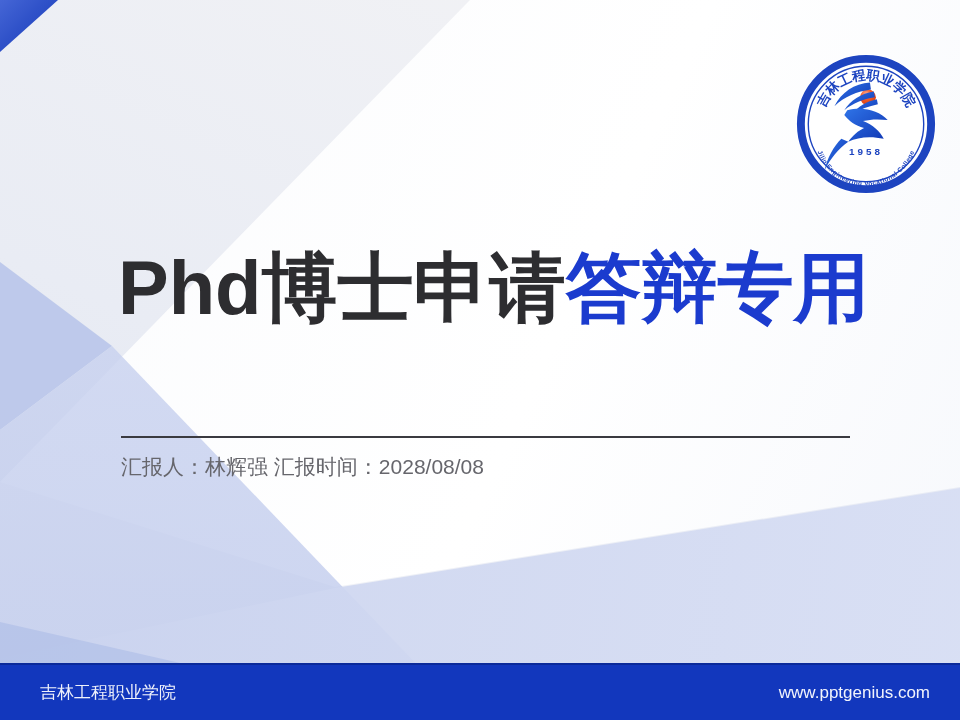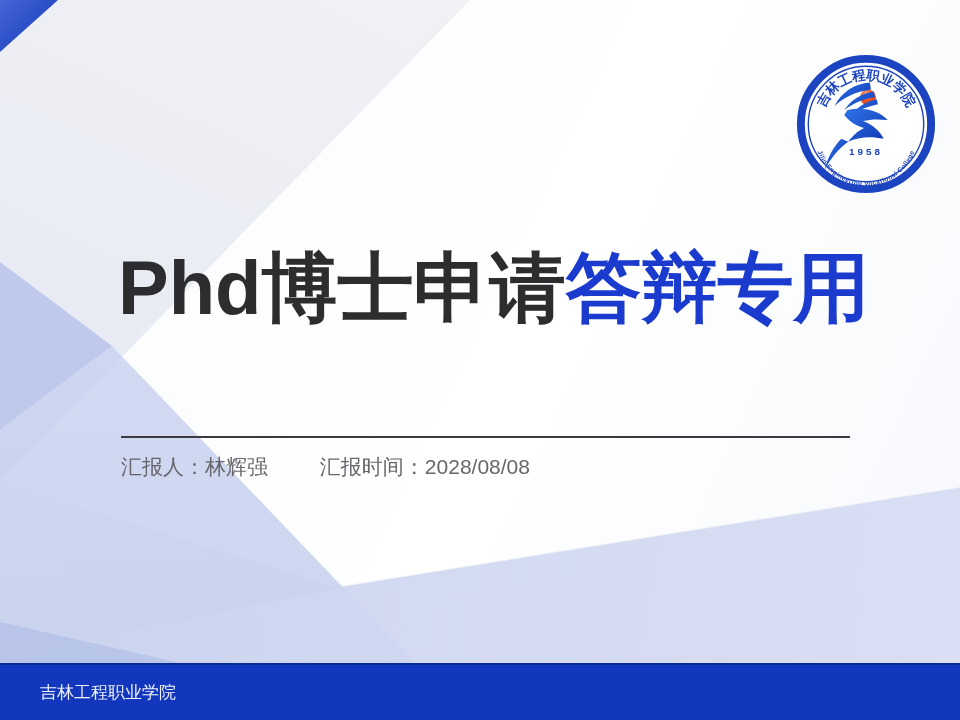--- a/index.html
+++ b/index.html
@@ -55,21 +55,21 @@
   .subtitle{
     left:121px;top:352px;width:700px;
     font-size:36px;font-weight:400;color:#37373b;white-space:nowrap;
   }
   .divider{
     left:121px;top:436px;width:729px;height:2px;background:#3a3a40;
   }
   .reporter{
     left:121px;top:453px;font-size:21px;color:#66666c;white-space:nowrap;
   }
-  .reporter .date{margin-left:46px;}
+  .reporter .date{}
 
   
   .footer{
     left:0;top:663px;width:960px;height:57px;
     background:#1237bd;border-top:2px solid #0b2a9a;box-sizing:border-box;
     display:flex;align-items:center;justify-content:space-between;
   }
   .footer .org{margin-left:40px;font-size:17px;color:#eef1fb;}
   .footer .site{margin-right:30px;font-size:17px;color:#f2f4fc;}
 </style>
@@ -133,15 +133,16 @@
 
   <div class="abs divider"></div>
 
   <div class="abs reporter">
     <span>汇报人：林辉强</span>
     <span class="date">汇报时间：2028/08/08</span>
   </div>
 
   <div class="abs footer">
     <span class="org">吉林工程职业学院</span>
+    <span class="site">www.pptgenius.com</span>
   </div>
 
 </div>
 
 </body></html>

